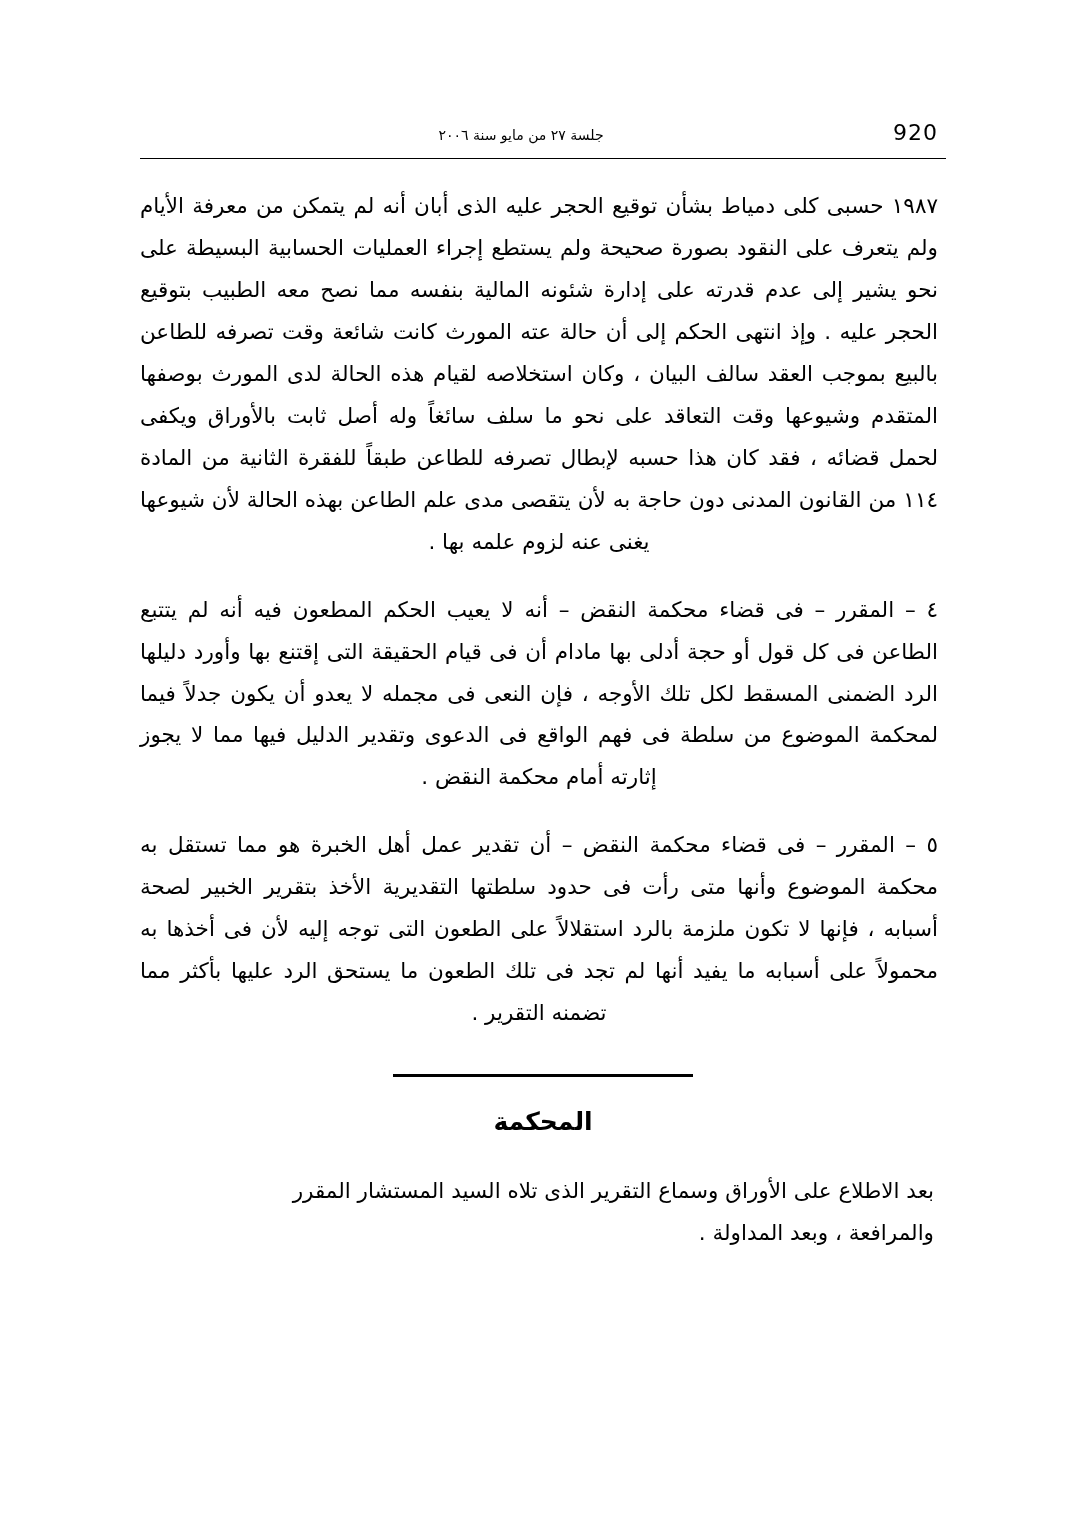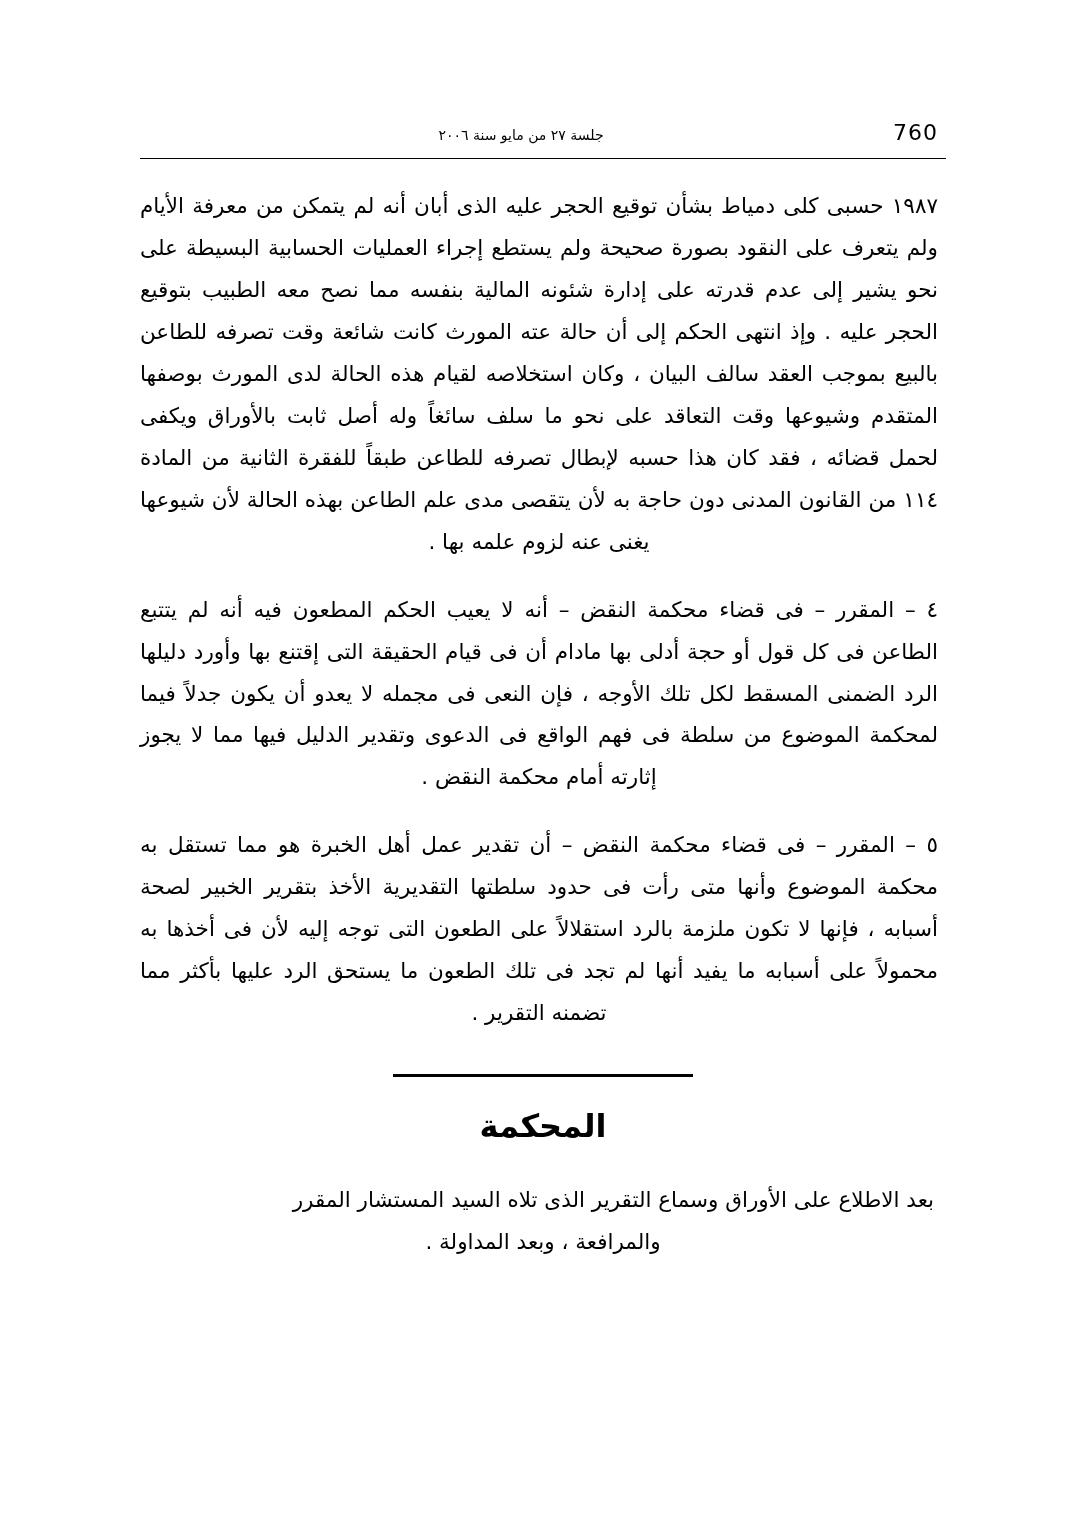--- a/index.html
+++ b/index.html
@@ -63,43 +63,43 @@
     justify-content: center;
     margin: 40px 0 30px 0;
   }
   .divider {
     width: 300px;
     height: 3px;
     background: #000;
   }
   .court-heading {
     text-align: center;
-    font-size: 32px;
+    font-size: 25px;
     font-weight: bold;
     margin: 0 0 34px 0;
   }
   .closing {
     direction: rtl;
     text-align: justify;
     font-size: 21.5px;
     line-height: 1.95;
     margin: 12px;
   }
   .closing .second-line {
     display: block;
-    text-align: center;
+    text-align: right;
   }
 </style>
 </head>
 <body>
 
 <div class="page">
 
   <div class="header">
-    <span class="page-number">760</span>
+    <span class="page-number">920</span>
     <span class="header-title">جلسة ٢٧ من مايو سنة ٢٠٠٦</span>
     <span style="width:1px"></span>
   </div>
   <hr class="header-rule">
 
   <div class="body-text">
     <p class="para">١٩٨٧ حسبى كلى دمياط بشأن توقيع الحجر عليه الذى أبان أنه لم يتمكن من معرفة الأيام ولم يتعرف على النقود بصورة صحيحة ولم يستطع إجراء العمليات الحسابية البسيطة على نحو يشير إلى عدم قدرته على إدارة شئونه المالية بنفسه مما نصح معه الطبيب بتوقيع الحجر عليه . وإذ انتهى الحكم إلى أن حالة عته المورث كانت شائعة وقت تصرفه للطاعن بالبيع بموجب العقد سالف البيان ، وكان استخلاصه لقيام هذه الحالة لدى المورث بوصفها المتقدم وشيوعها وقت التعاقد على نحو ما سلف سائغاً وله أصل ثابت بالأوراق ويكفى لحمل قضائه ، فقد كان هذا حسبه لإبطال تصرفه للطاعن طبقاً للفقرة الثانية من المادة ١١٤ من القانون المدنى دون حاجة به لأن يتقصى مدى علم الطاعن بهذه الحالة لأن شيوعها يغنى عنه لزوم علمه بها .</p>
     <p class="para">٤ – المقرر – فى قضاء محكمة النقض – أنه لا يعيب الحكم المطعون فيه أنه لم يتتبع الطاعن فى كل قول أو حجة أدلى بها مادام أن فى قيام الحقيقة التى إقتنع بها وأورد دليلها الرد الضمنى المسقط لكل تلك الأوجه ، فإن النعى فى مجمله لا يعدو أن يكون جدلاً فيما لمحكمة الموضوع من سلطة فى فهم الواقع فى الدعوى وتقدير الدليل فيها مما لا يجوز إثارته أمام محكمة النقض .</p>
     <p class="para">٥ – المقرر – فى قضاء محكمة النقض – أن تقدير عمل أهل الخبرة هو مما تستقل به محكمة الموضوع وأنها متى رأت فى حدود سلطتها التقديرية الأخذ بتقرير الخبير لصحة أسبابه ، فإنها لا تكون ملزمة بالرد استقلالاً على الطعون التى توجه إليه لأن فى أخذها به محمولاً على أسبابه ما يفيد أنها لم تجد فى تلك الطعون ما يستحق الرد عليها بأكثر مما تضمنه التقرير .</p>
   </div>

